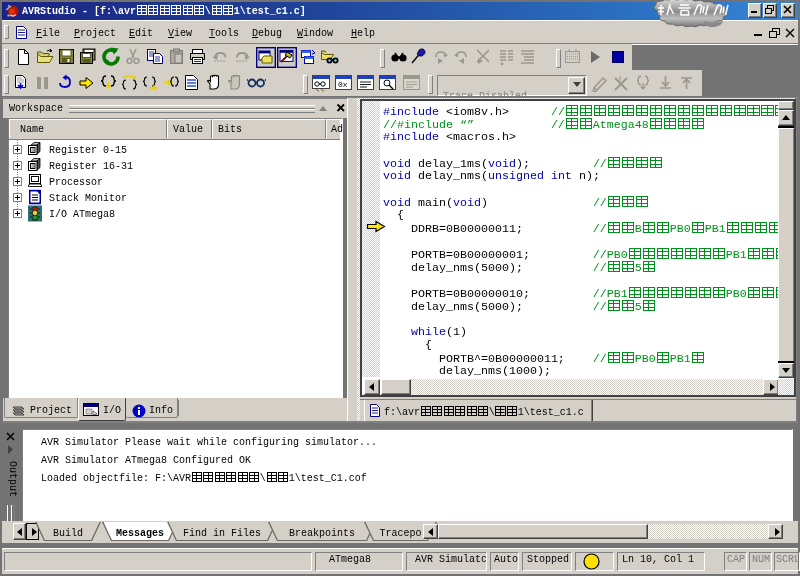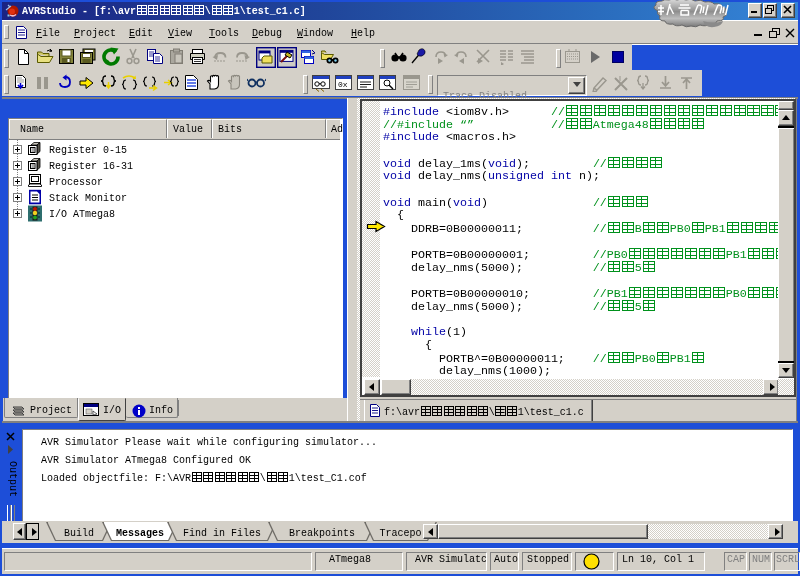--- a/index.html
+++ b/index.html
@@ -1,15 +1,15 @@
 <!DOCTYPE html>
 <html><head><meta charset="utf-8">
 <style>
 html,body{margin:0;padding:0;}
-#root{position:relative;width:800px;height:576px;background:#1d4ed8;overflow:hidden;
+#root{position:relative;width:800px;height:576px;background:#737373;overflow:hidden;
   font-family:"Liberation Mono",monospace;font-size:10px;color:#000;}
 .abs{position:absolute;}
 .dith{background:repeating-conic-gradient(#ffffff 0% 25%, #d4d0c8 0% 50%) 0 0/2px 2px;}
 .raised{border-top:1px solid #fff;border-left:1px solid #fff;border-right:1px solid #404040;border-bottom:1px solid #404040;box-shadow:inset -1px -1px 0 #808080,inset 1px 1px 0 #d4d0c8;background:#d4d0c8;}
 .cj{display:inline-block;width:10.2px;height:10px;margin:0 0.65px;border:1px solid currentColor;box-sizing:border-box;vertical-align:-1px;
  background:linear-gradient(currentColor,currentColor) 50% 30%/100% 1px no-repeat,linear-gradient(currentColor,currentColor) 50% 75%/100% 1px no-repeat,linear-gradient(currentColor,currentColor) 50% 50%/1px 100% no-repeat;}
 .cjl{display:inline-block;width:12.4px;height:11.5px;margin:0 0.8px;border:1px solid currentColor;box-sizing:border-box;vertical-align:-1.5px;
  background:linear-gradient(currentColor,currentColor) 50% 30%/100% 1px no-repeat,linear-gradient(currentColor,currentColor) 50% 75%/100% 1px no-repeat,linear-gradient(currentColor,currentColor) 50% 50%/1px 100% no-repeat;}
 .k{color:#0000a6;}
 .c{color:#00911c;}
@@ -347,20 +347,31 @@
 <div class="abs" style="left:437px;top:75px;width:148px;height:19px;border:1px solid;border-color:#808080 #fff #fff #808080;background:#d4d0c8;">
   <div style="position:absolute;left:5px;top:3px;color:#828282;margin-top:12px;">Trace Disabled</div>
   <div class="abs raised" style="right:1px;top:1px;width:15px;height:15px;"></div>
   <svg class="abs" style="right:4px;top:6px;" width="9" height="6">
         <path d="M0 0 L8 0 L4 5 Z" fill="#404040"></path>
       </svg>
 </div>
 
 <div class="abs" style="left:2px;top:97px;width:796px;height:2px;background:#808080;"></div>
 
+<div class="abs" id="wsheader" style="left:3px;top:99px;width:344px;height:19px;background:#d4d0c8;">
+  <div style="position:absolute;left:6px;top:4px;">Workspace</div>
+  <div style="position:absolute;left:66px;top:6px;width:246px;height:2px;border-top:1px solid #fff;border-bottom:1px solid #808080;"></div>
+  <div style="position:absolute;left:66px;top:10px;width:246px;height:2px;border-top:1px solid #fff;border-bottom:1px solid #808080;"></div>
+  <svg style="position:absolute;left:316px;top:7px;" width="9" height="6">
+        <path d="M4 0 L8 5 L0 5 Z" fill="#808080"></path>
+      </svg>
+  <svg style="position:absolute;left:333px;top:4px;" width="10" height="10">
+        <path d="M1.5 1.5 L8 8 M8 1.5 L1.5 8" stroke="#000" stroke-width="1.8"></path>
+      </svg>
+</div>
 
 <div class="abs" style="left:8px;top:118px;width:333px;height:280px;border:1px solid;border-color:#808080 #fff #fff #808080;background:#fff;text-align:center;">
 
   <div style="position:absolute;left:0;top:0;width:331px;height:20px;background:#d4d0c8;border-bottom:1px solid #808080;"></div>
   <div style="position:absolute;left:0px;top:0px;width:158px;height:19px;border-top:1px solid #fff;border-left:1px solid #fff;border-right:1px solid #808080;box-sizing:border-box;"></div>
   <div style="position:absolute;left:158px;top:0px;width:45px;height:19px;border-top:1px solid #fff;border-left:1px solid #fff;border-right:1px solid #808080;box-sizing:border-box;"></div>
   <div style="position:absolute;left:203px;top:0px;width:114px;height:19px;border-top:1px solid #fff;border-left:1px solid #fff;border-right:1px solid #808080;box-sizing:border-box;"></div>
   <div style="position:absolute;left:317px;top:0px;width:14px;height:19px;border-top:1px solid #fff;border-left:1px solid #fff;box-sizing:border-box;"></div>
   <div style="position:absolute;left:11px;top:5px;">Name</div>
   <div style="position:absolute;left:164px;top:5px;">Value</div>
@@ -543,21 +554,21 @@
 </div>
 <div class="abs" id="outtabs" style="left:2px;top:521px;width:796px;height:22px;background:#d4d0c8;">
   <div class="raised" style="position:absolute;left:11px;top:2px;width:13px;height:17px;box-sizing:border-box;"></div>
   <svg style="position:absolute;left:15px;top:7px;" width="6" height="8">
         <path d="M5 0 L5 8 L0 4 Z" fill="#000"></path>
       </svg>
   <div class="raised" style="position:absolute;left:24px;top:2px;width:13px;height:17px;box-sizing:border-box;border-color:#000;box-shadow:none;border:1px solid #000;"></div>
   <svg style="position:absolute;left:29px;top:7px;" width="6" height="8">
         <path d="M1 0 L1 8 L6 4 Z" fill="#000"></path>
       </svg>
-  <div class="otab" style="left:44px;width:66px;"><span>Build</span></div>
+  <div class="otab" style="left:33px;width:66px;"><span>Build</span></div>
   <div class="otab active" style="left:100px;width:76px;font-weight:bold;"><span>Messages</span></div>
   <div class="otab" style="left:165px;width:110px;"><span>Find in Files</span></div>
   <div class="otab" style="left:266px;width:108px;"><span>Breakpoints</span></div>
   <div class="otab" style="left:362px;width:73px;"><span>Tracepo</span></div>
 
   <div class="raised" style="position:absolute;left:421px;top:3px;width:15px;height:15px;box-sizing:border-box;"></div>
   <svg style="position:absolute;left:426px;top:7px;" width="6" height="8">
         <path d="M5 0 L5 8 L0 4 Z" fill="#000"></path>
       </svg>
   <div style="position:absolute;left:436px;top:3px;width:210px;height:15px;background:#d4d0c8;border:1px solid;border-color:#fff #404040 #404040 #fff;box-sizing:border-box;box-shadow:inset -1px -1px 0 #808080;"></div>

